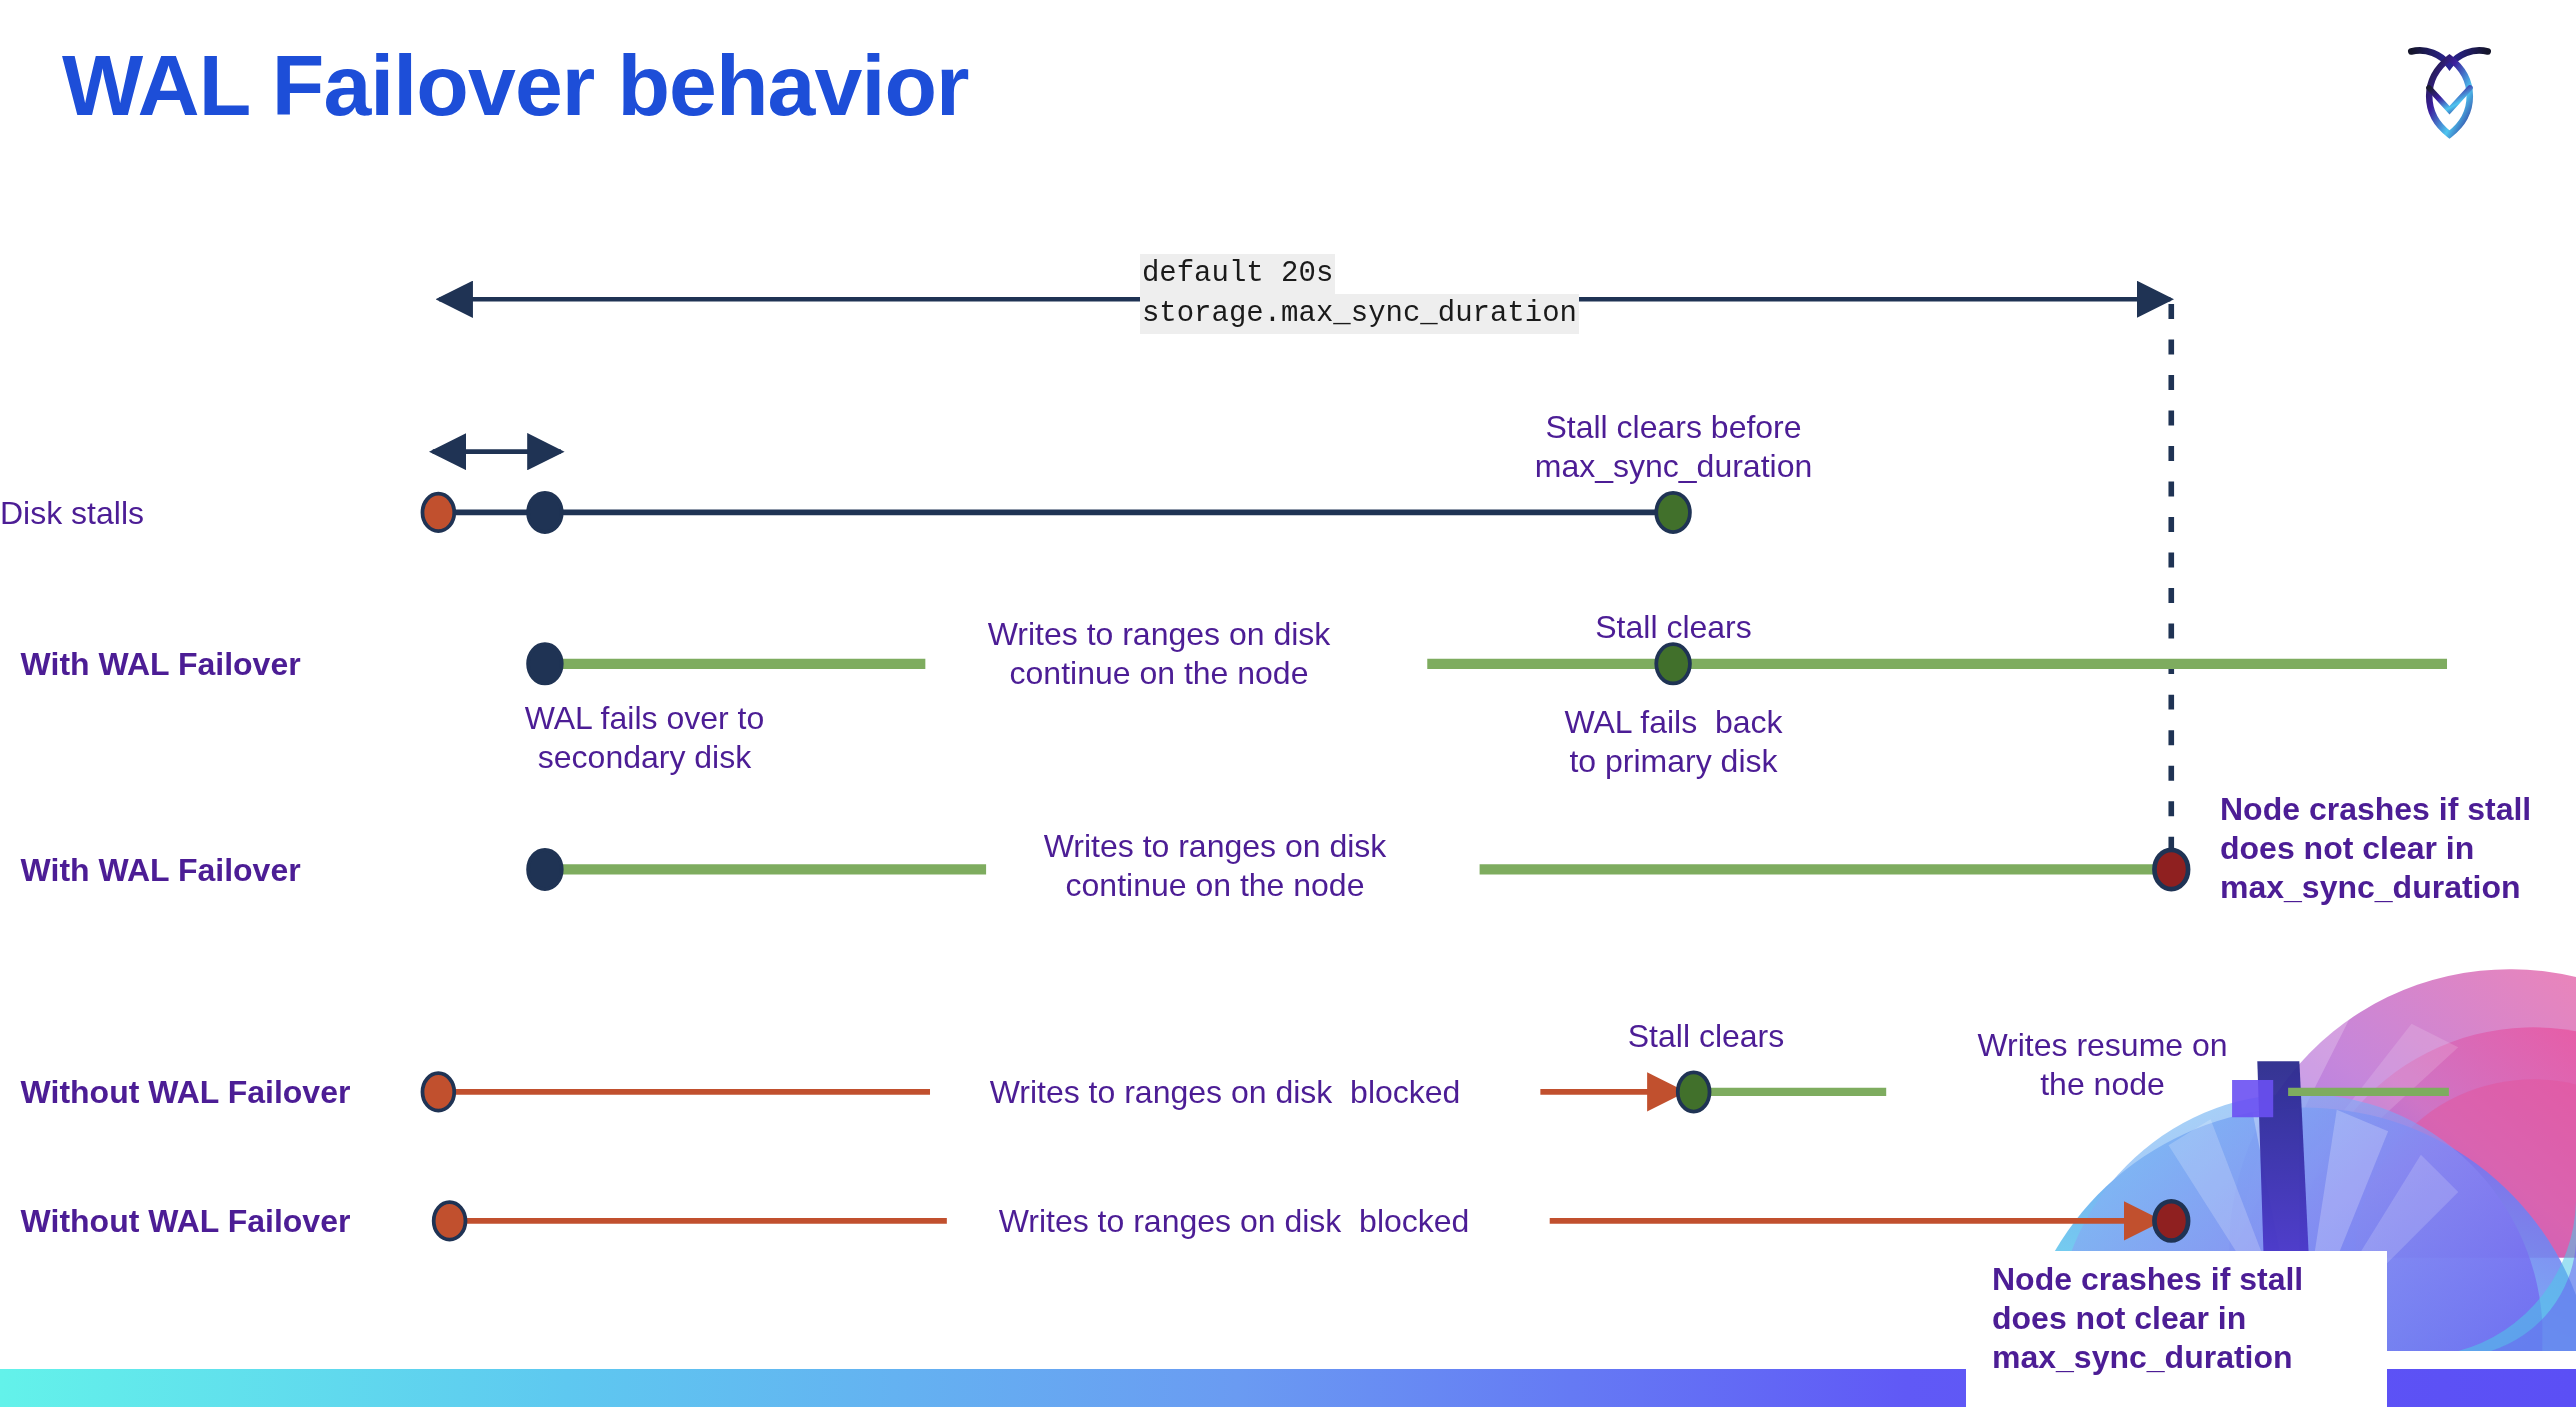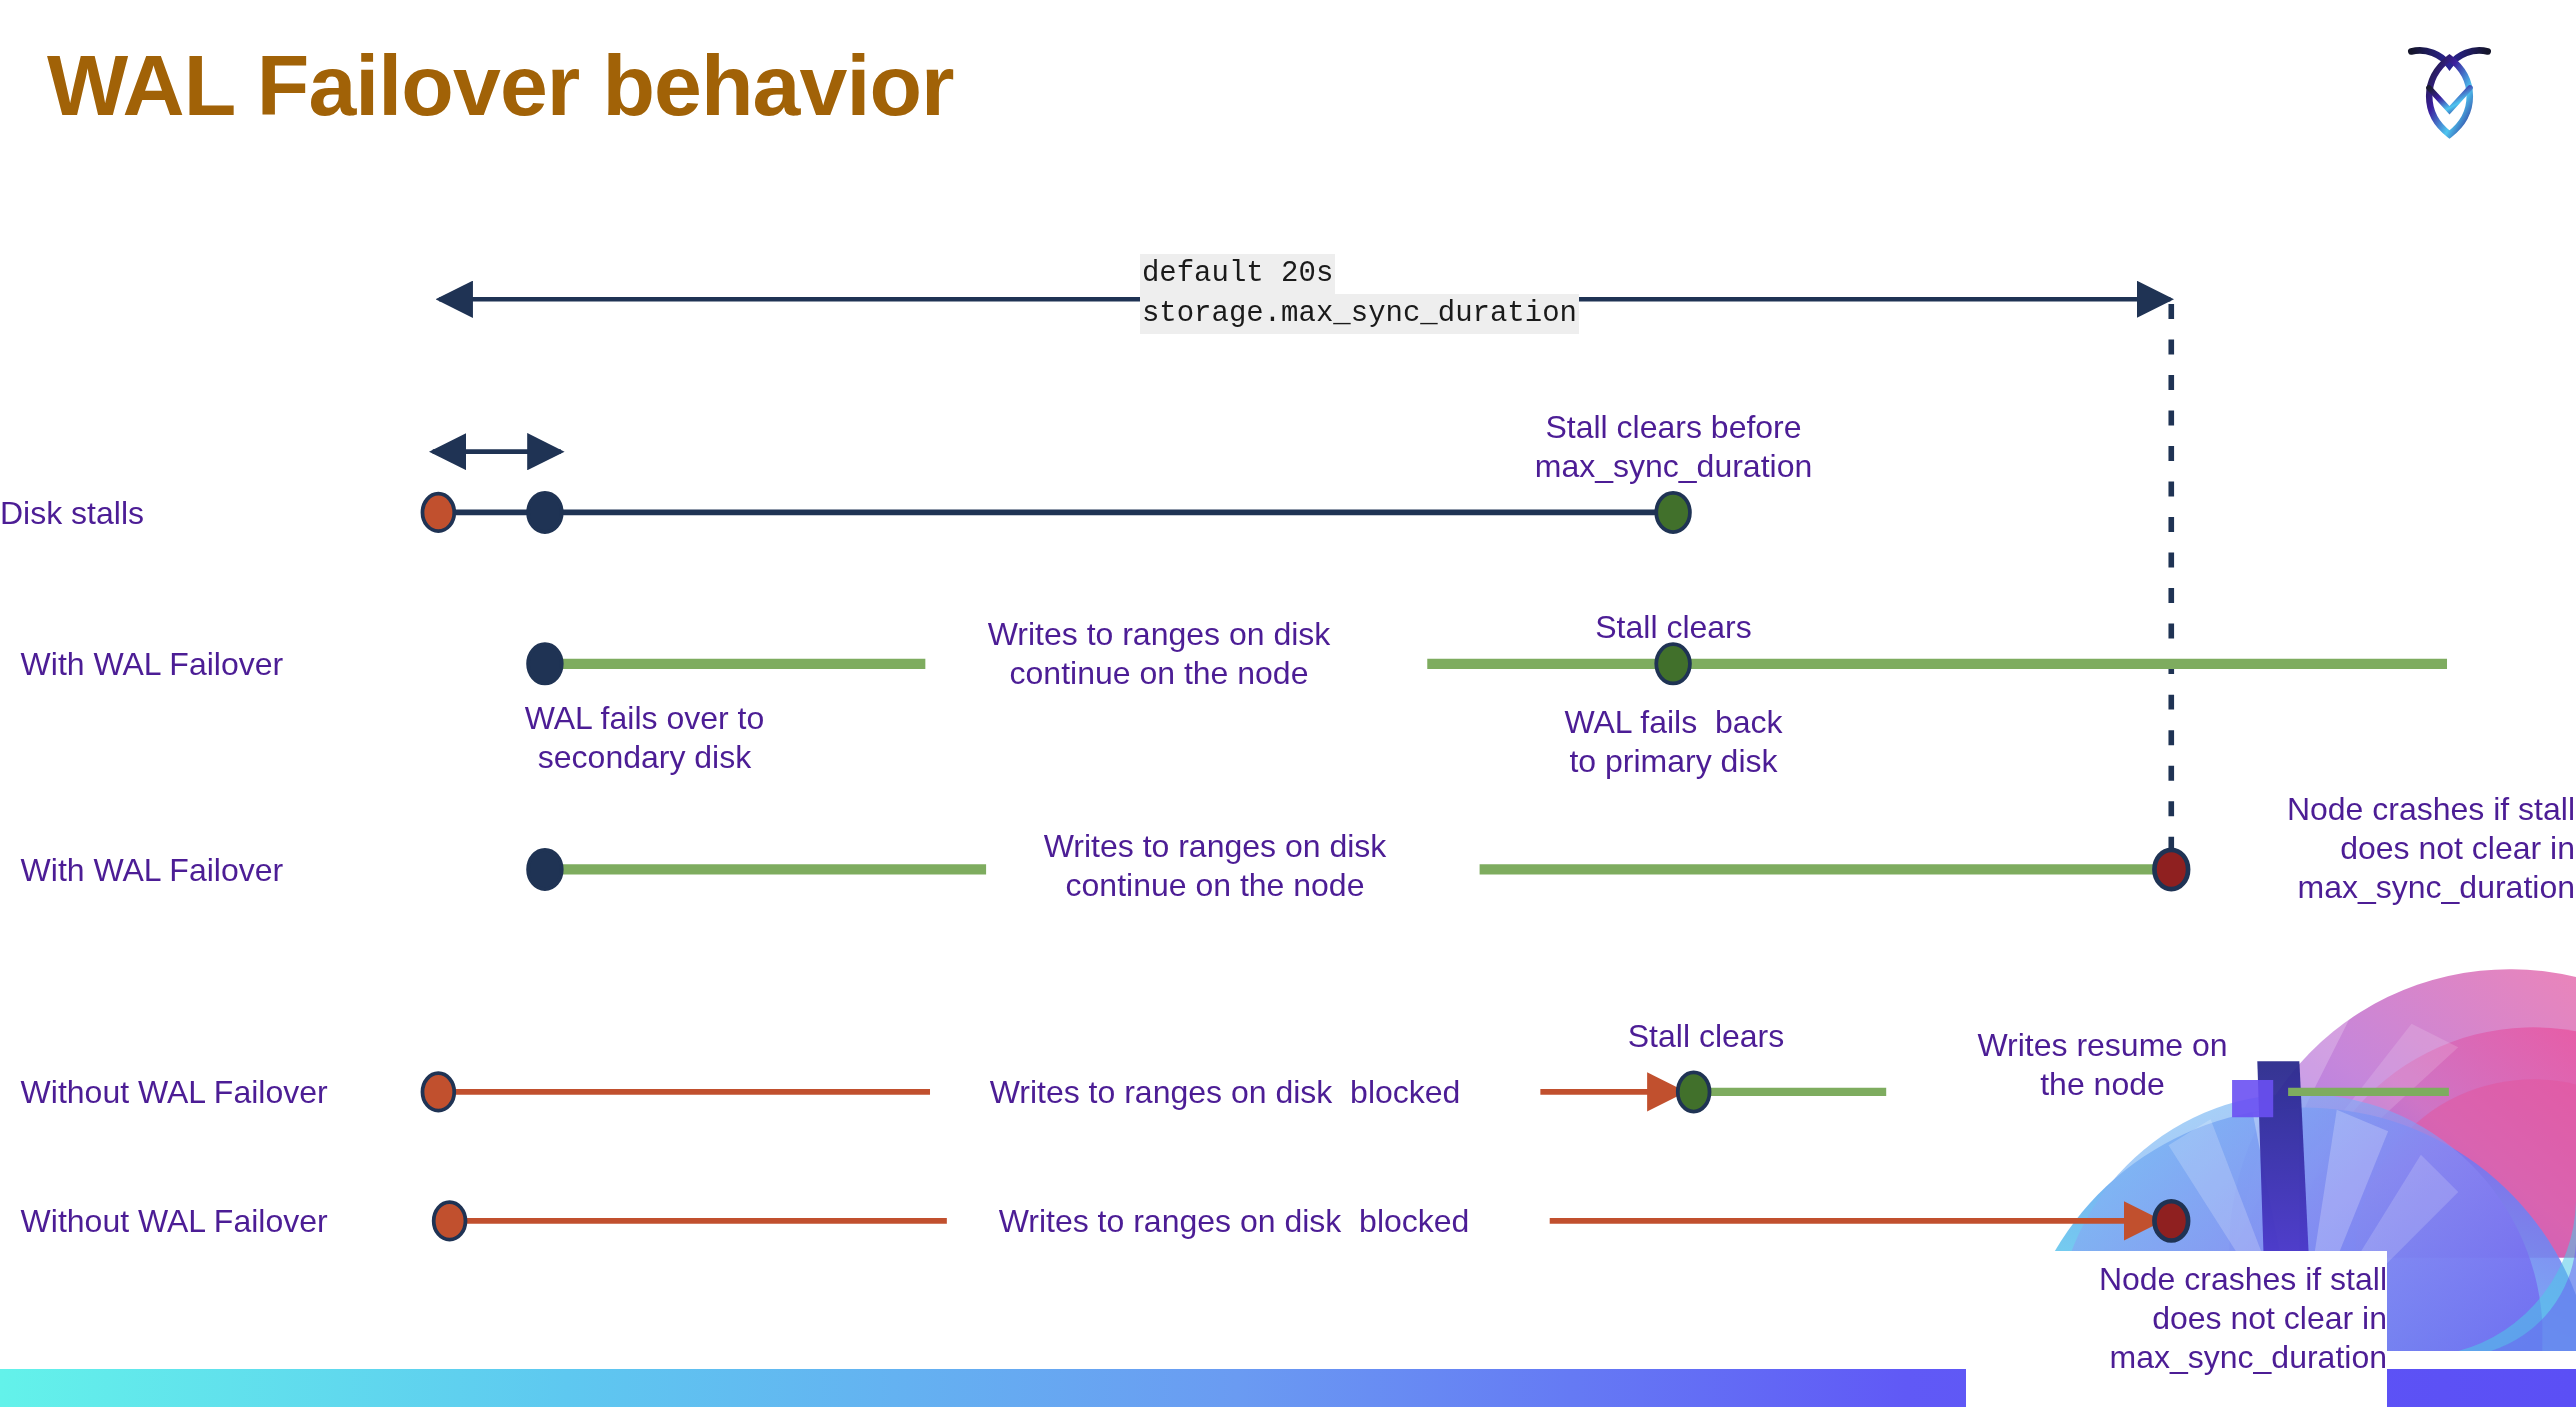--- a/index.html
+++ b/index.html
@@ -7,22 +7,22 @@
     width:2576px;height:1408px;
     background:#ffffff;
     font-family:"Liberation Sans", sans-serif;
     overflow:hidden;
     position:relative;
   }
   #slide{position:absolute;inset:0;overflow:hidden;}
 
   
   .title{
-    position:absolute;left:47px;top:36px;
-    font-size:86px;font-weight:bold;color:#a16207;
+    position:absolute;left:62px;top:36px;
+    font-size:86px;font-weight:bold;color:#1d4ed8;
     letter-spacing:-0.9px;white-space:nowrap;
   }
 
   
   .logo{position:absolute;left:2398px;top:30px;width:103px;height:112px;}
 
   
   .art{position:absolute;left:2019px;top:921px;width:557px;height:430px;overflow:hidden;pointer-events:none;}
 
   
@@ -45,21 +45,21 @@
   }
 
   
   .lbl{
     position:absolute;
     font-size:32px;color:#4c1d95;
     line-height:1.22;
     white-space:pre;
   }
   .lbl.c{text-align:center;}
-  .lbl.l{text-align:right;}
+  .lbl.l{text-align:left;font-weight:bold;}
   .lbl.r{text-align:left;}
 
   
   .callout{
     position:absolute;left:1966px;top:1251px;width:421px;height:157px;
     background:#ffffff;
   }
   .callout .lbl{position:static;padding:9.3px 0 0 26px;}
 </style>
 </head>

